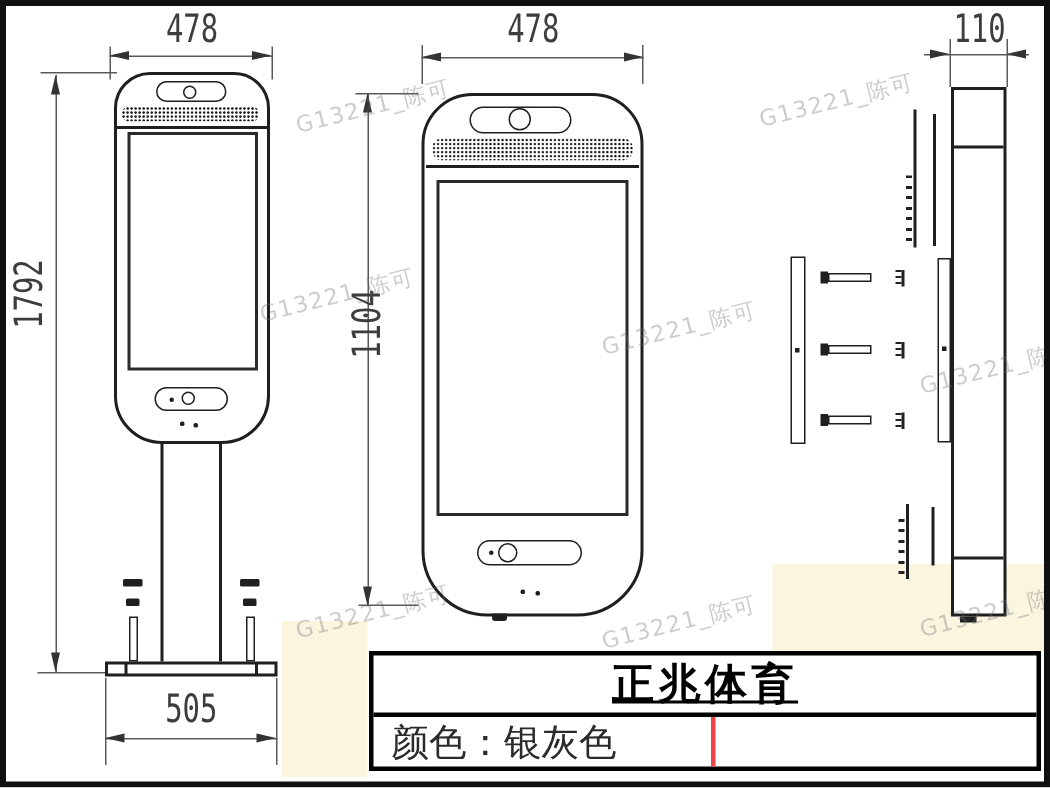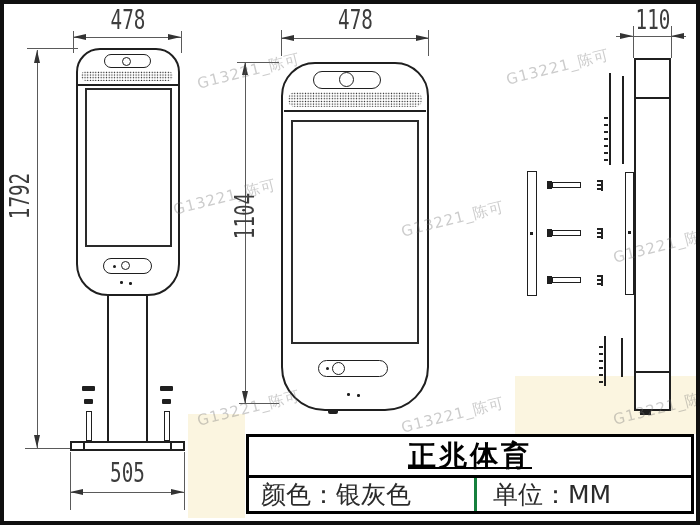--- a/index.html
+++ b/index.html
@@ -36,21 +36,21 @@
   
   .wm{position:absolute;font-size:15px;color:rgba(110,110,110,0.35);transform:rotate(-14deg);
       letter-spacing:1px;white-space:nowrap;z-index:3;}
   .cream{position:absolute;background:#fbf5e0;}
   
   .tblock{position:absolute;left:246px;top:434px;width:448px;height:80px;border:3px solid #000;
           box-sizing:border-box;background:#fff;display:flex;flex-direction:column;z-index:10;}
   .trow1{flex:0 0 34px;border-bottom:3px solid #000;display:flex;align-items:center;justify-content:center;
          font-weight:bold;font-size:28px;letter-spacing:3px;color:#000;text-decoration:underline;}
   .trow2{flex:1;display:flex;}
-  .tcell1{width:228px;border-right:3px solid #15803d;display:flex;align-items:center;padding-left:12px;
+  .tcell1{width:228px;border-right:3px solid #ef4444;display:flex;align-items:center;padding-left:12px;
           font-size:25px;color:#2b2b2b;box-sizing:border-box;}
   .tcell2{flex:1;display:flex;align-items:center;padding-left:16px;font-size:25px;color:#2b2b2b;}
 </style>
 </head>
 <body>
 
 <div class="canvas">
 
   <div class="cream" style="left:188px;top:414px;width:57px;height:104px;"></div>
   <div class="cream" style="left:515px;top:376px;width:181px;height:58px;"></div>
@@ -177,18 +177,17 @@
     <div class="screwhead" style="left:597px;top:228px;"></div>
     <div class="sq" style="left:547px;top:276px;width:5px;height:8px;"></div>
     <div class="box bthin noFill" style="left:552px;top:277px;width:29px;height:6px;"></div>
     <div class="screwhead" style="left:597px;top:275px;"></div>
   </div>
 
   <div class="tblock">
     <div class="trow1">正兆体育</div>
     <div class="trow2">
       <div class="tcell1">颜色：银灰色</div>
-      <div class="tcell2">单位：MM</div>
     </div>
   </div>
 
   <div class="frame"></div>
 </div>
 
 </body></html>

